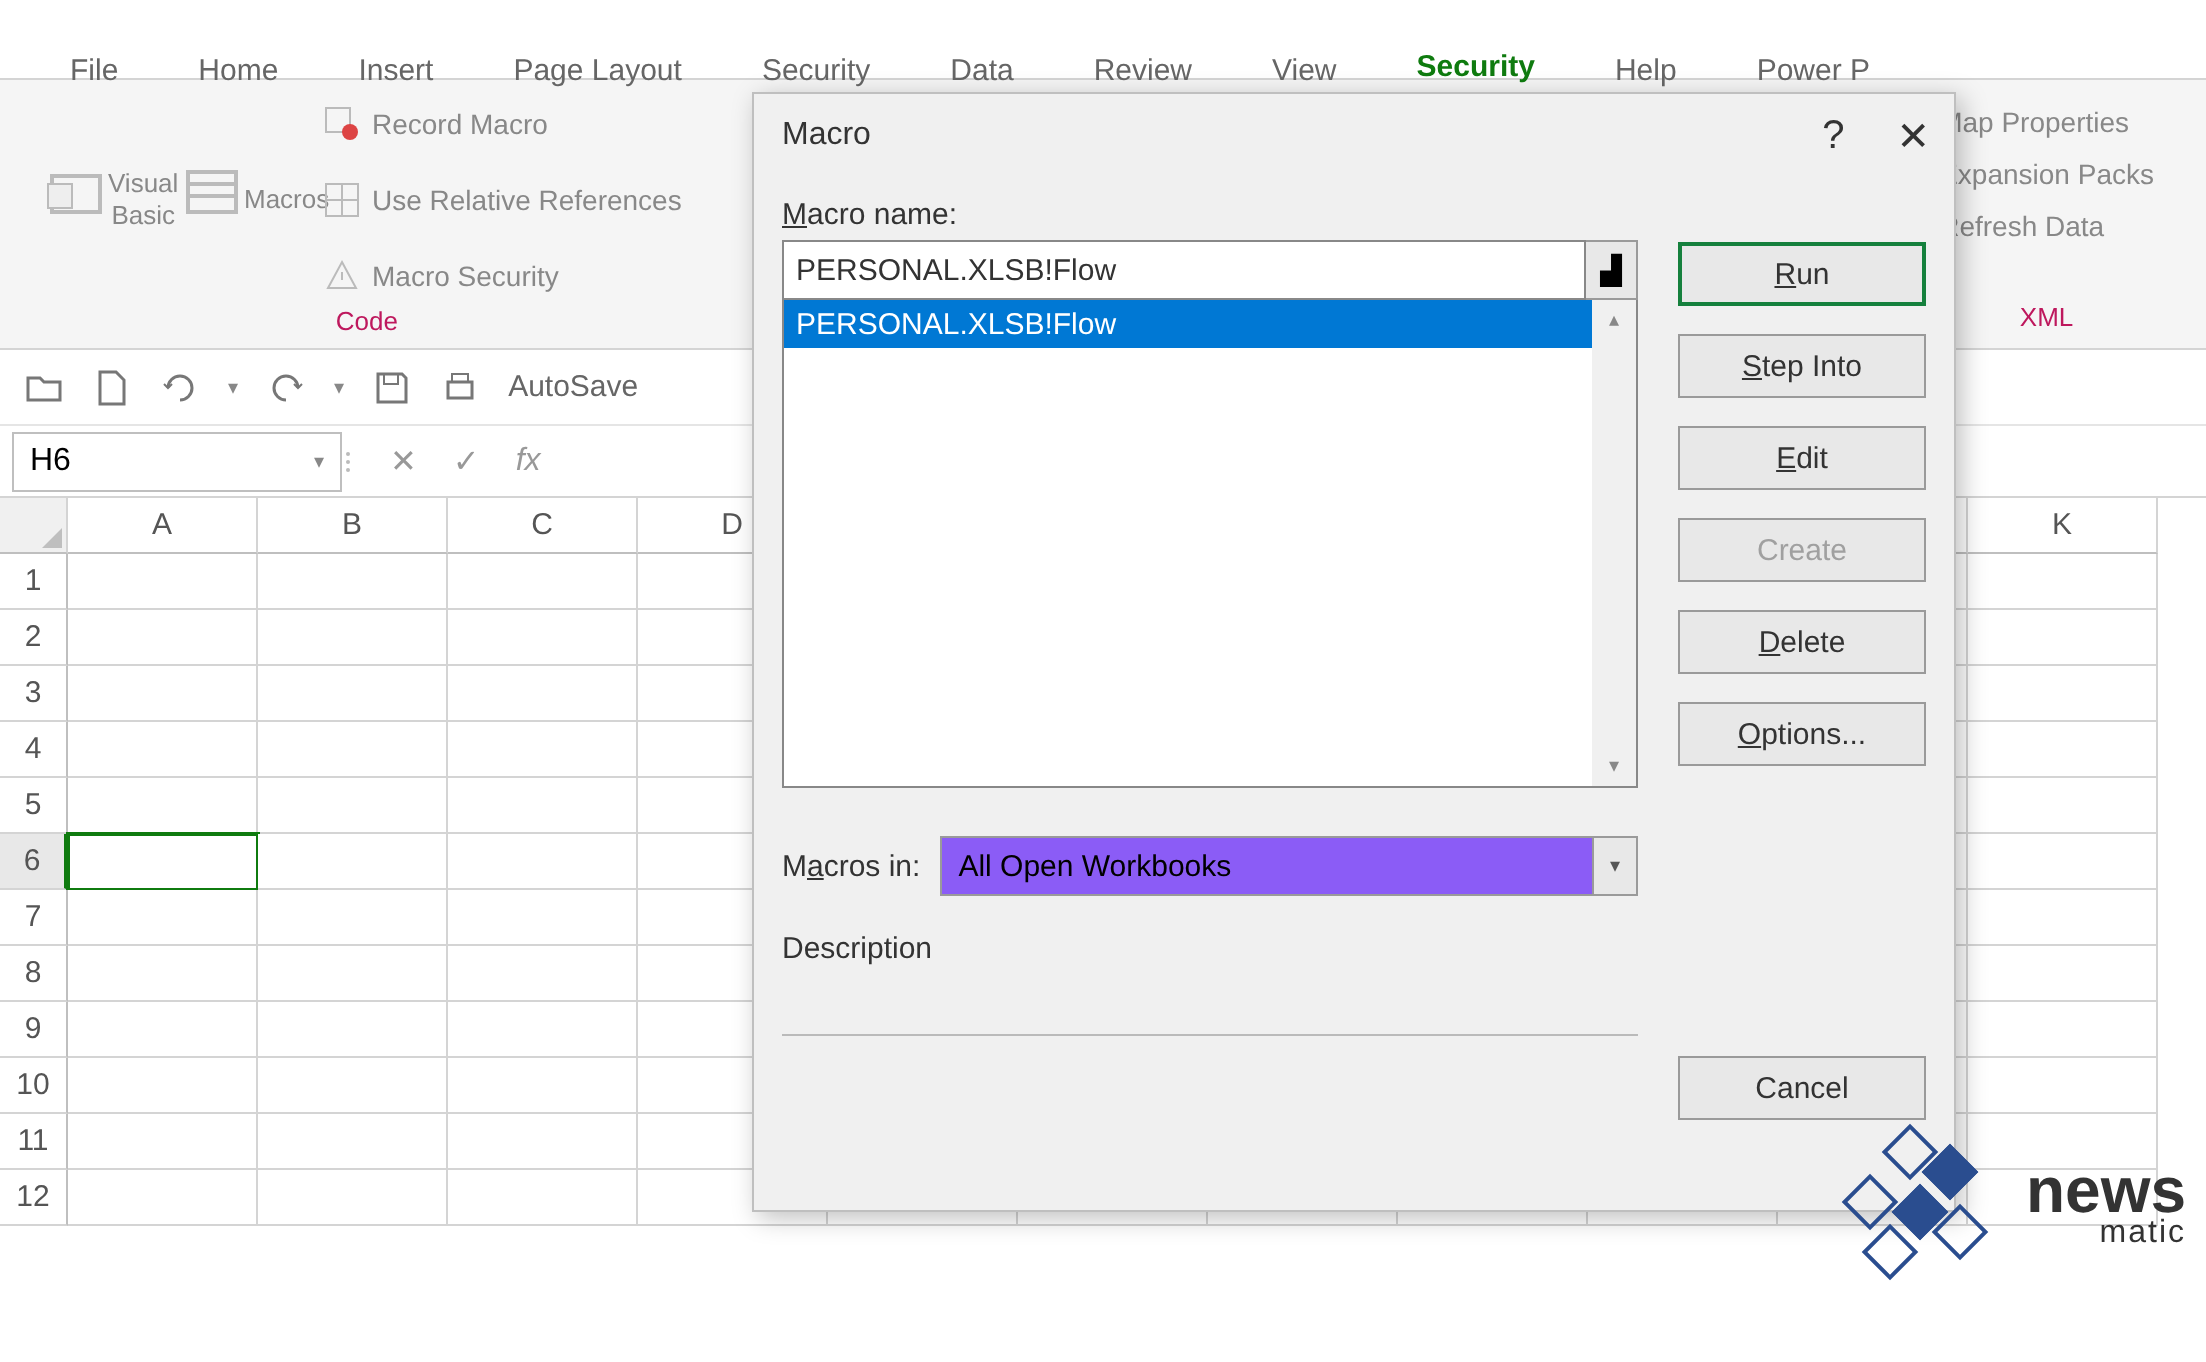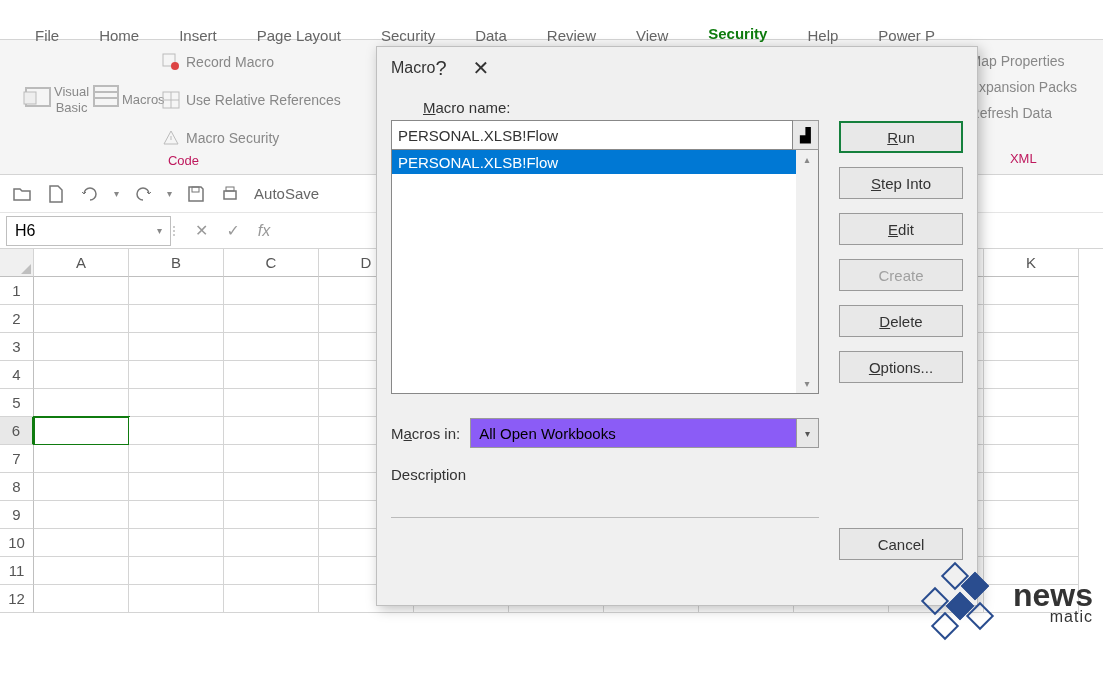--- a/index.html
+++ b/index.html
@@ -42,26 +42,26 @@
   .corner::after { content: ''; position: absolute; right: 2px; bottom: 2px; width: 0; height: 0; border-left: 10px solid transparent; border-bottom: 10px solid #bfbfbf; }
   .col-h { width: 95px; border-right: 1px solid #d4d4d4; border-bottom: 1px solid #bfbfbf; display: flex; align-items: center; justify-content: center; font-size: 15px; color: #555; background: #fff; }
   .row { display: flex; height: 28px; }
   .row-h { width: 34px; border-right: 1px solid #bfbfbf; border-bottom: 1px solid #d4d4d4; display: flex; align-items: center; justify-content: center; font-size: 15px; color: #555; background: #fff; }
   .cell { width: 95px; border-right: 1px solid #d4d4d4; border-bottom: 1px solid #d4d4d4; background: #fff; }
   .row.selected .row-h { background: #e8e8e8; border-right: 2px solid #0f7b0f; }
   .row.selected .cell.first { outline: 2px solid #0f7b0f; outline-offset: -1px; }
 
   
   .dialog { position: absolute; left: 376px; top: 46px; width: 602px; height: 560px; background: #f0f0f0; border: 1px solid #bfbfbf; box-shadow: 3px 3px 12px rgba(0,0,0,0.25); z-index: 100; }
-  .dlg-titlebar { height: 42px; display: flex; align-items: center; justify-content: flex-start; padding: 0 12px 0 14px; }
+  .dlg-titlebar { height: 42px; display: flex; align-items: center; justify-content: space-between; padding: 0 12px 0 14px; }
   .dlg-title { font-size: 16px; color: #333; }
   .dlg-titlebtns { display: flex; gap: 26px; align-items: center; font-size: 20px; color: #333; }
   .dlg-body { padding: 10px 14px; display: flex; gap: 20px; }
   .dlg-left { flex: 1; display: flex; flex-direction: column; }
-  .dlg-label { font-size: 15px; color: #333; margin-bottom: 4px; margin-left: 32px; }
+  .dlg-label { font-size: 15px; color: #333; margin-bottom: 4px; }
   .dlg-label u { text-decoration: underline; }
   .dlg-name-row { display: flex; gap: 0; }
   .dlg-input { flex: 1; height: 30px; border: 1px solid #888; background: #fff; padding: 0 6px; font-size: 15px; color: #333; }
   .dlg-refbtn { width: 26px; height: 30px; border: 1px solid #9a9a9a; border-left: none; background: #e8e8e8; display: flex; align-items: center; justify-content: center; font-size: 14px; }
   .dlg-list { height: 244px; border: 1px solid #888; border-top: none; background: #fff; position: relative; overflow: hidden; }
   .dlg-list-item { height: 24px; background: #0078d4; color: #fff; padding: 2px 6px; font-size: 15px; display: flex; align-items: center; }
   .dlg-list-scroll { position: absolute; right: 0; top: 0; width: 22px; height: 100%; background: #f0f0f0; display: flex; flex-direction: column; justify-content: space-between; align-items: center; padding: 4px 0; }
   .dlg-list-scroll .arrow { font-size: 10px; color: #888; }
   .dlg-row2 { display: flex; align-items: center; gap: 10px; margin-top: 24px; }
   .dlg-row2 label { font-size: 15px; color: #333; }

